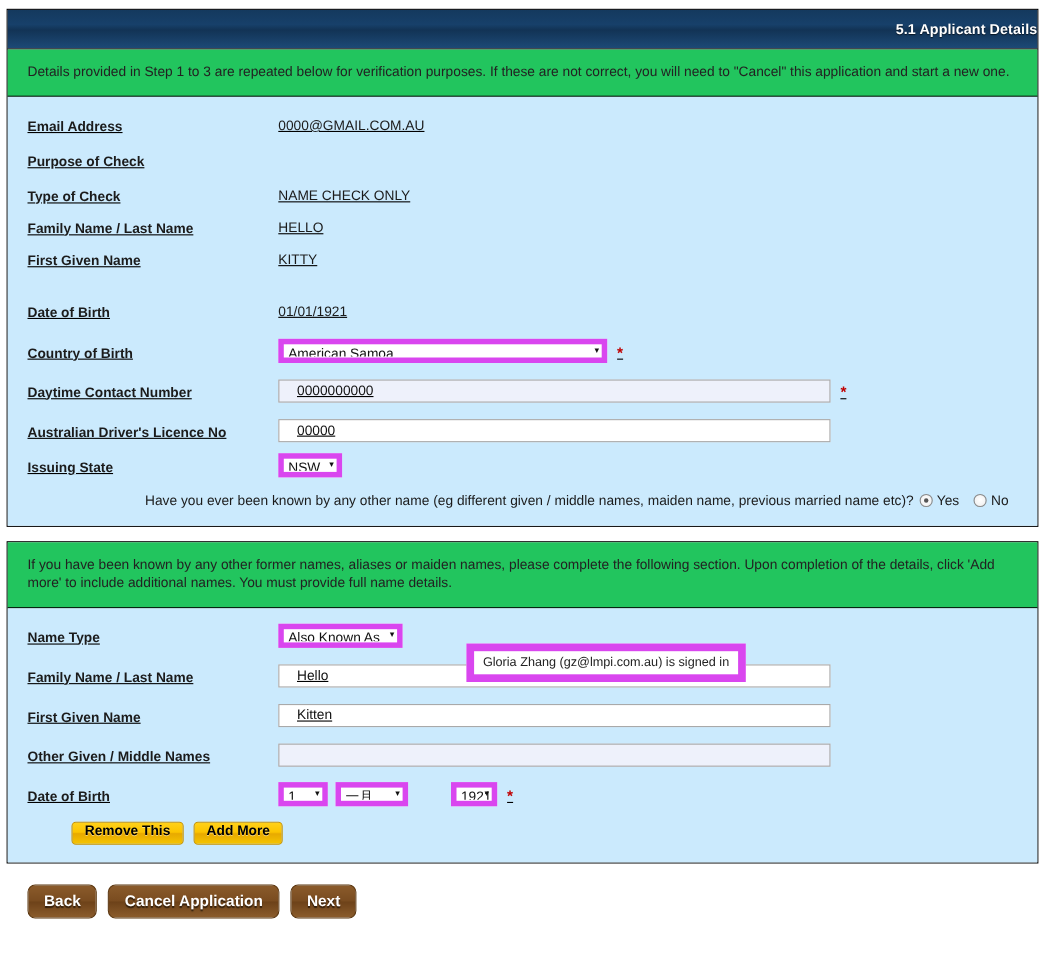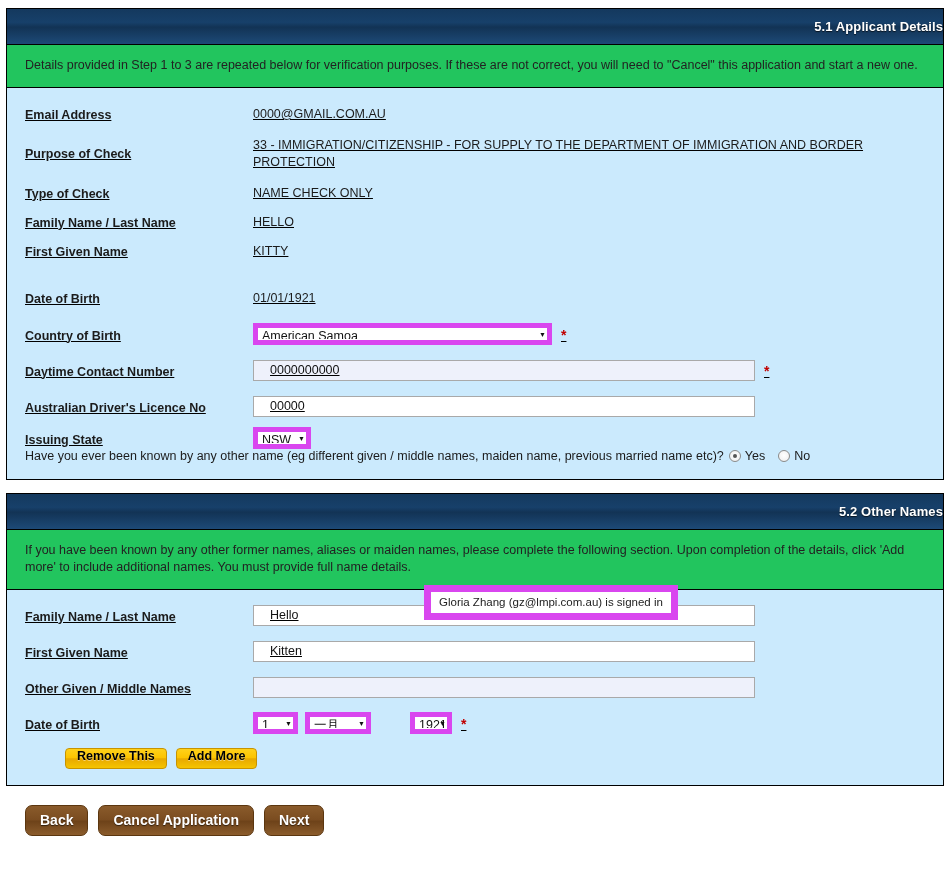--- a/index.html
+++ b/index.html
@@ -126,20 +126,22 @@
     line-height: 12px;
     padding-top: 2px;
   }
 
   
   .qrow {
     display: flex;
     align-items: center;
     font-size: 12.5px;
     color: #1b1b1b;
+    margin-top: 14px;
+    justify-content: flex-end;
   }
   .radio {
     width: 12px; height: 12px;
     border-radius: 50%;
     border: 1px solid #8a8a8a;
     background: radial-gradient(circle at 50% 45%, #ffffff 0%, #f2f2f2 70%, #dcdcdc 100%);
     display: inline-block;
     position: relative;
     margin: 0 4px 0 5px;
     flex: 0 0 auto;
@@ -216,21 +218,20 @@
 
     <div class="panel-body">
 
       <div class="row">
         <div class="row-label">Email Address</div>
         <div class="row-value">0000@GMAIL.COM.AU</div>
       </div>
 
       <div class="row">
         <div class="row-label">Purpose of Check</div>
-        <div class="row-value">33 - IMMIGRATION/CITIZENSHIP - FOR SUPPLY TO THE DEPARTMENT OF IMMIGRATION AND BORDER PROTECTION</div>
       </div>
 
       <div class="row tight">
         <div class="row-label">Type of Check</div>
         <div class="row-value">NAME CHECK ONLY</div>
       </div>
 
       <div class="row tight">
         <div class="row-label">Family Name / Last Name</div>
         <div class="row-value">HELLO</div>
@@ -289,27 +290,34 @@
         <span class="radio on"></span>
         <span class="radio-text">Yes</span>
         <span class="radio"></span>
         <span class="radio-text">No</span>
       </div>
 
     </div>
   </div>
 
   <div class="panel" style="position:relative">
-    <div class="panel-header">
-      <span class="panel-header-title">5.2 Other Names</span>
-    </div>
     <div class="panel-intro">If you have been known by any other former names, aliases or maiden names, please complete the following section. Upon completion of the details, click 'Add more' to include additional names. You must provide full name details.</div>
 
     <div class="panel-body">
 
+      <div class="row" style="margin-bottom:14px">
+        <div class="row-label">Name Type</div>
+        <div class="row-control">
+          <span class="sel-wrap">
+            <select class="dd dd-nametype">
+              <option>Also Known As</option>
+            </select>
+          </span>
+        </div>
+      </div>
 
       <div class="row" style="margin-bottom:14px">
         <div class="row-label">Family Name / Last Name</div>
         <div class="row-control">
           <input class="text wide" type="text" value="Hello" style="">
         </div>
       </div>
 
       <div class="row" style="margin-bottom:14px">
         <div class="row-label">First Given Name</div>

